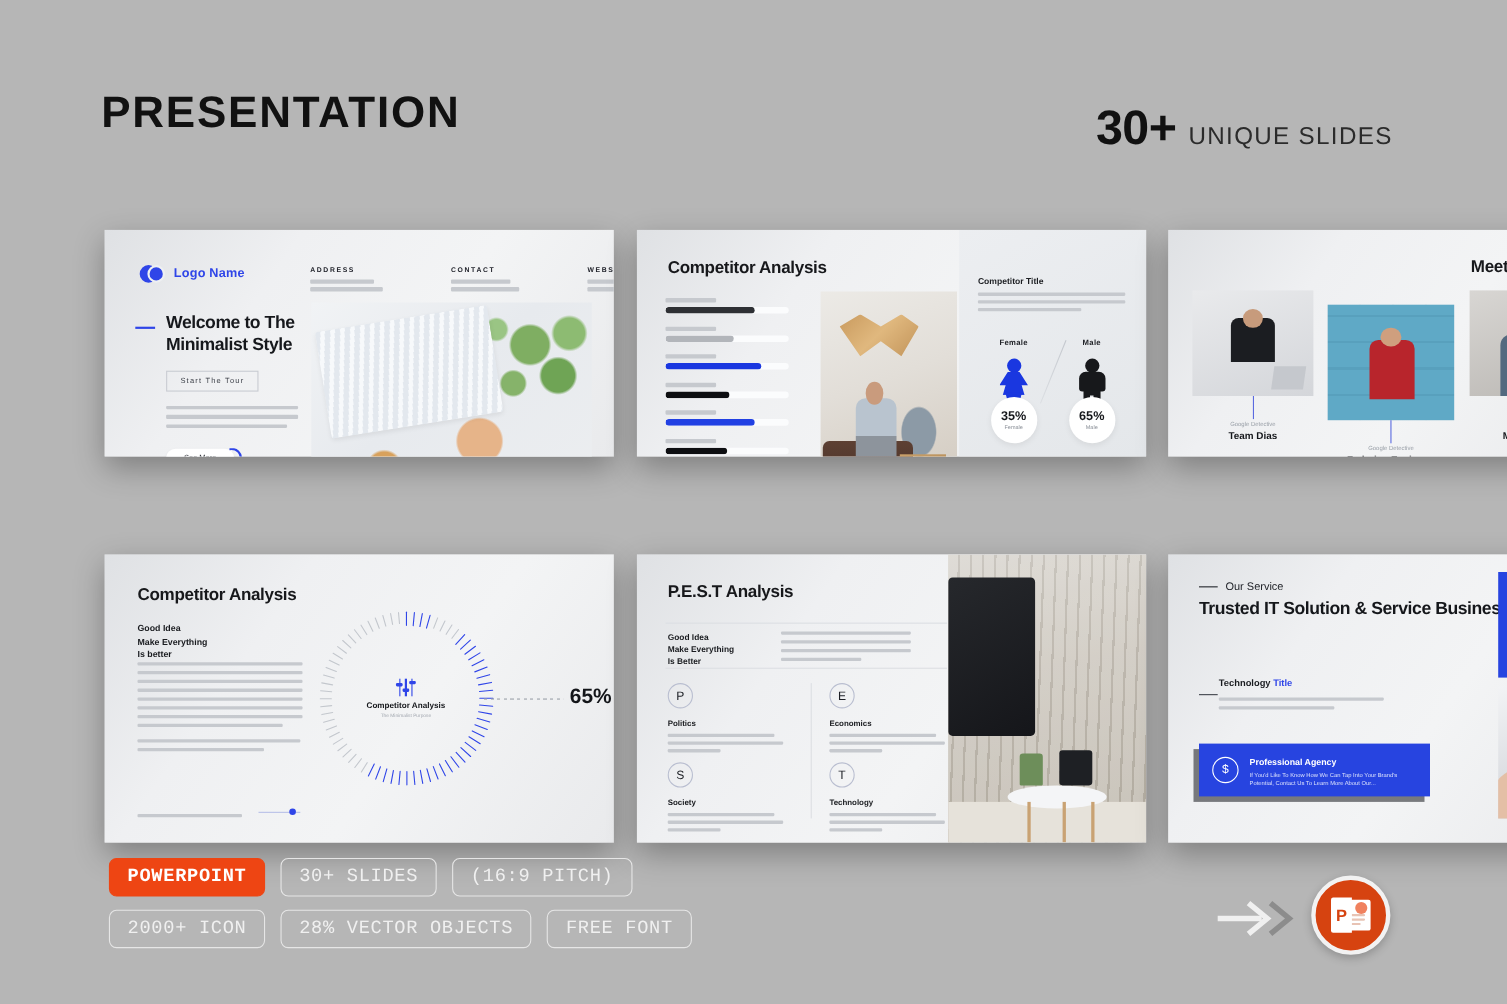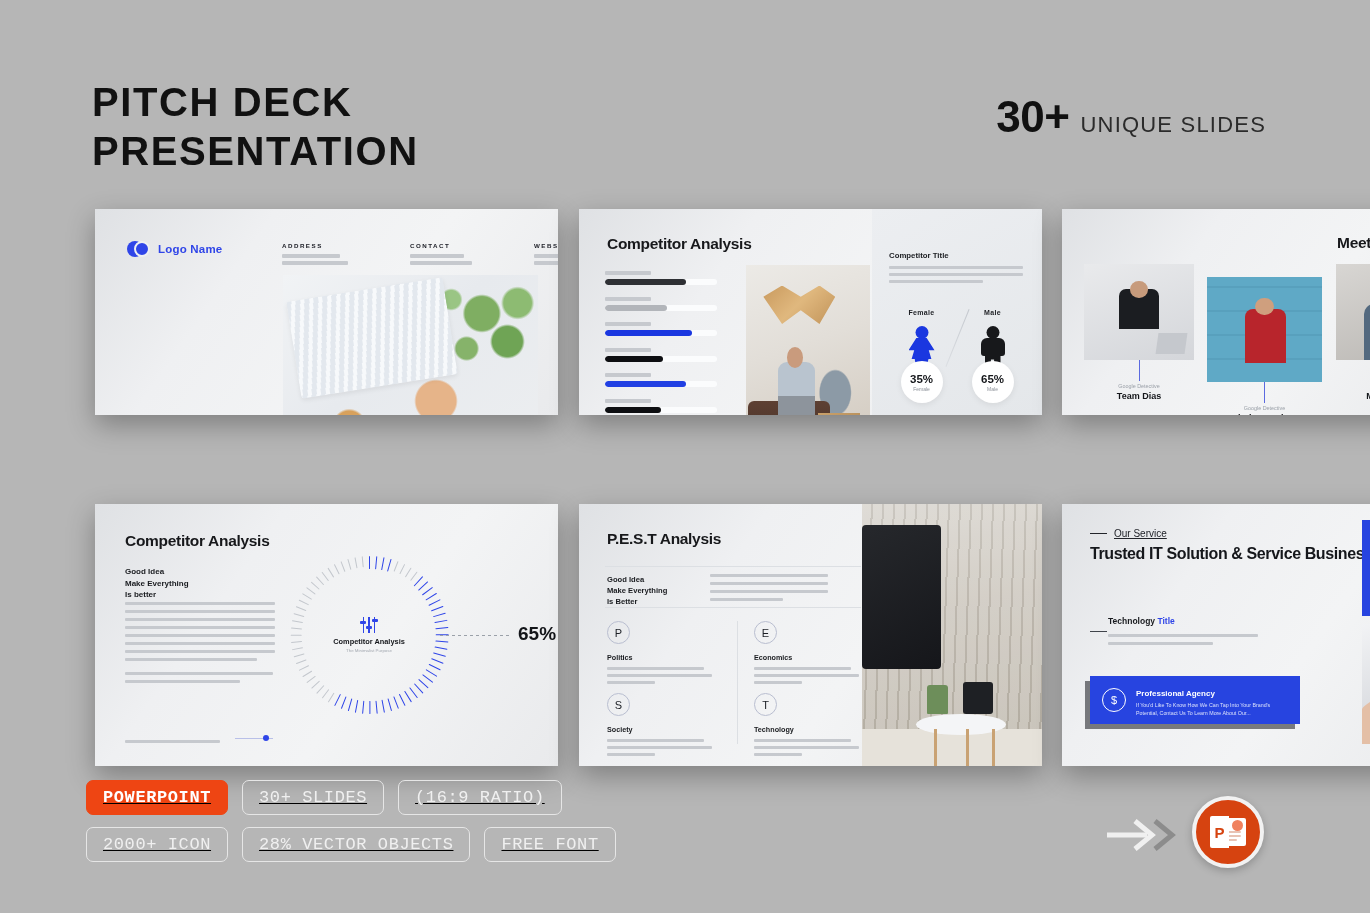--- a/index.html
+++ b/index.html
@@ -211,21 +211,21 @@
   }
   .s5-photo .wall { position: absolute; inset: 0; background: repeating-linear-gradient(92deg, rgba(255,255,255,.22) 0 9px, rgba(0,0,0,.05) 9px 11px); }
   .s5-photo .bed { position: absolute; left: 0; top: 8%; width: 44%; height: 55%; background: linear-gradient(150deg,#26282c,#15161a); border-radius: 4px; }
   .s5-photo .tbl { position: absolute; left: 30%; bottom: 12%; width: 50%; height: 8%; background: #f4f5f7; border-radius: 50%; }
   .s5-photo .leg { position: absolute; bottom: 0; width: 3px; height: 14%; background: #c9a273; }
   .s5-photo .clock { position: absolute; left: 56%; bottom: 20%; width: 17%; height: 12%; background: #1e2024; border-radius: 3px; }
   .s5-photo .plant { position: absolute; left: 36%; bottom: 20%; width: 12%; height: 11%; background: #6d8e5a; border-radius: 3px 3px 1px 1px; }
   .s5-photo .rug { position: absolute; left: 0; bottom: 0; width: 100%; height: 14%; background: #e6e2da; }
 
   
-  .s6-eyebrow { position: absolute; left: 28px; top: 24px; display: flex; align-items: center; gap: 7px; font-size: 10px; color: #22242a; text-decoration: underline; }
+  .s6-eyebrow { position: absolute; left: 28px; top: 24px; display: flex; align-items: center; gap: 7px; font-size: 10px; color: #22242a; }
   .s6-eyebrow .dash { width: 17px; height: 1.6px; background: #22242a; }
   .s6-title { position: absolute; left: 28px; top: 40px; font-size: 16px; font-weight: bold; line-height: 1.26; color: #15171b; letter-spacing: -0.4px; }
   .s6-tech { position: absolute; left: 46px; top: 112px; font-size: 8.5px; font-weight: bold; color: #191b1f; }
   .s6-tech b { color: #2f45e8; }
   .s6-tdash { position: absolute; left: 28px; top: 127px; width: 17px; height: 1.3px; background: #40444b; }
   .s6-tpara { position: absolute; left: 46px; top: 130px; width: 150px; }
   .s6-cta {
     position: absolute; left: 28px; top: 172px; width: 210px; height: 48px;
     background: #2744e0; display: flex; align-items: center; gap: 10px; padding: 0 12px;
     box-shadow: -5px 5px 0 rgba(20,22,28,.55);
@@ -238,21 +238,21 @@
     background: #2744e0; padding: 12px 10px; text-align: center;
   }
   .s6-photo2 {
     position: absolute; right: 0; top: 120px; width: 100px; height: 120px;
     background: linear-gradient(160deg, #f2f3f5 0%, #dcdee2 55%, #c9ccd1 100%);
     overflow: hidden;
   }
   .s6-photo2 .hand { position: absolute; left: -6%; bottom: -8%; width: 58%; height: 46%; background: #e4bfa6; border-radius: 50% 50% 10% 10%; }
 
   
-  .badges { position: absolute; left: 86px; top: 780px; width: 620px; text-decoration: underline; }
+  .badges { position: absolute; left: 99px; top: 780px; width: 620px; }
   .badge-row { display: flex; gap: 14px; margin-bottom: 12px; }
   .badge {
     border: 1.6px solid #e6e6e6; border-radius: 7px; color: #f0f0f0;
     font-family: "Liberation Mono", "DejaVu Sans Mono", monospace;
     font-size: 17px; letter-spacing: 0.6px; padding: 8px 16px; line-height: 1;
     background: transparent; white-space: nowrap;
   }
   .badge.primary { background: #ee4513; border-color: #ee4513; color: #fff; font-weight: bold; }
 
   
@@ -271,21 +271,20 @@
   .ppt-glyph .doc .r2 { top: 17px; width: 13px; }
   .ppt-glyph .doc .r3 { top: 21px; width: 9px; }
   .ppt-glyph .pie { position: absolute; right: 3px; top: 4px; width: 11px; height: 11px; border-radius: 50%; background: #f0815e; }
   .ppt-glyph .p { position: absolute; left: 0; top: 0; width: 19px; height: 32px; background: #fff; border-radius: 2px 0 0 2px;
     display: flex; align-items: center; justify-content: center; font-weight: bold; font-size: 15px; color: #d64310; }
 </style>
 </head>
 <body>
 
 <div class="hero-title">
-  <span>PITCH DECK</span>
   <span class="l2">PRESENTATION</span>
 </div>
 <div class="hero-right">
   <span class="hero-num">30+</span>
   <span class="hero-sub">UNIQUE SLIDES</span>
 </div>
 
 <div class="grid">
 
   <div class="slide row1 col1">
@@ -304,20 +303,34 @@
       </div>
       <div>
         <div class="c-head">CONTACT</div>
         <span class="fl c-line" style="width:54px"></span>
         <span class="fl c-line" style="width:62px"></span>
       </div>
       <div>
         <div class="c-head">WEBSITE</div>
         <span class="fl c-line" style="width:56px"></span>
         <span class="fl c-line" style="width:44px"></span>
+      </div>
+    </div>
+    <div class="welcome-wrap">
+      <span class="wel-dash"></span>
+      <div class="wel-title">Welcome to The Minimalist Style</div>
+      <div class="tour-btn">Start The Tour</div>
+      <div class="para">
+        <span class="fl" style="width:100%;height:3.5px;margin-bottom:5px"></span>
+        <span class="fl" style="width:100%;height:3.5px;margin-bottom:5px"></span>
+        <span class="fl" style="width:92%;height:3.5px"></span>
+      </div>
+      <div class="see-more">
+        <span>See More</span>
+        <span class="see-arrow"></span>
       </div>
     </div>
     <div class="s1-photo">
         <span class="kb"></span>
       </div>
   </div>
 
   <div class="slide row1 col2">
     <div class="s-title s2-title">Competitor Analysis</div>
     <div class="bars">
@@ -647,21 +660,21 @@
     <div class="s6-photo2">
       <span class="hand"></span>
     </div>
   </div>
 </div>
 
 <div class="badges">
   <div class="badge-row">
     <span class="badge primary">POWERPOINT</span>
     <span class="badge">30+ SLIDES</span>
-    <span class="badge">(16:9 RATIO)</span>
+    <span class="badge">(16:9 PITCH)</span>
   </div>
   <div class="badge-row">
     <span class="badge">2000+ ICON</span>
     <span class="badge">28% VECTOR OBJECTS</span>
     <span class="badge">FREE FONT</span>
   </div>
 </div>
 
 <div class="arrows">
   <svg width="76" height="34" viewBox="0 0 76 34">

